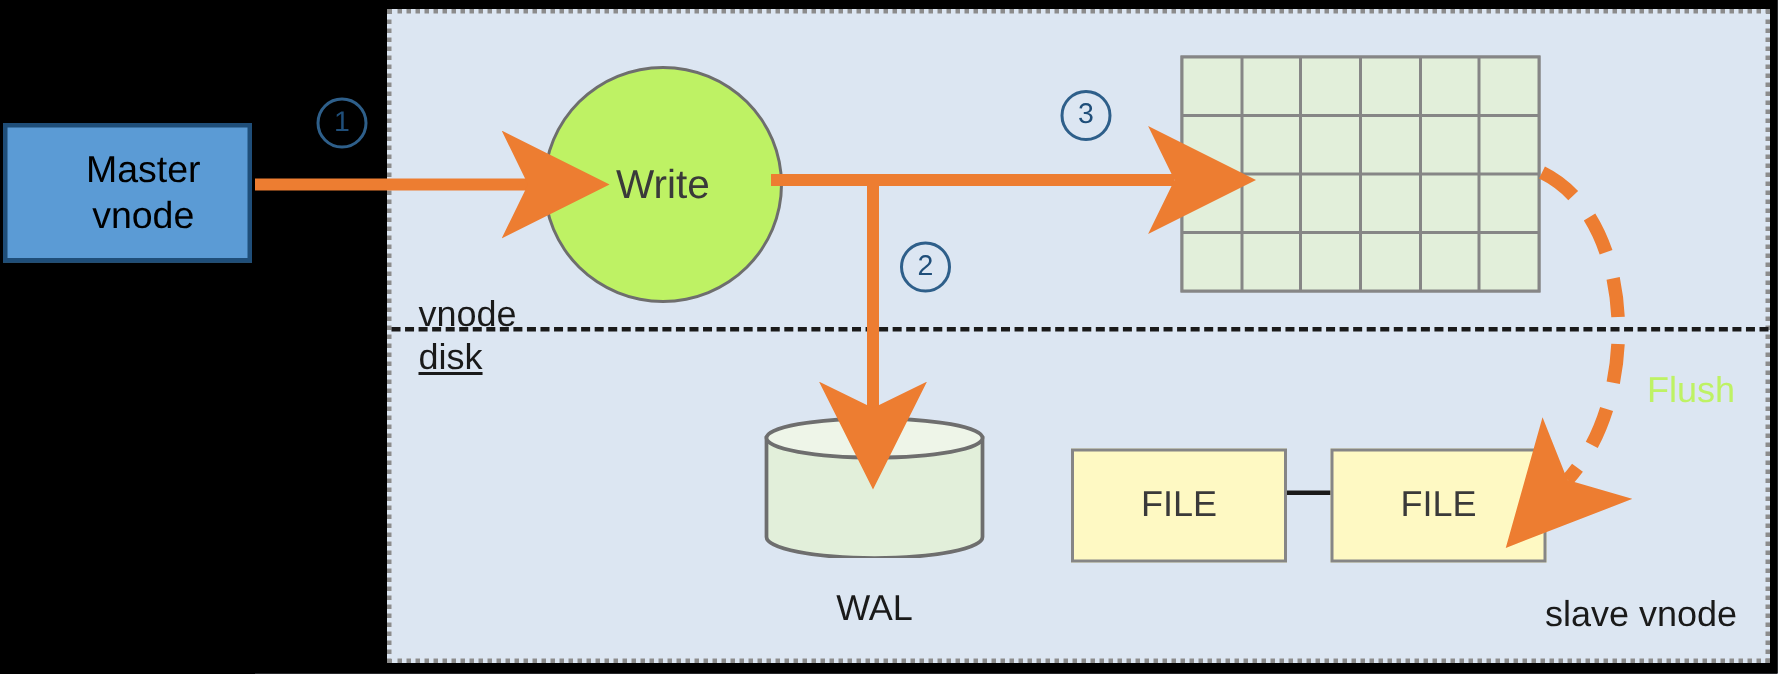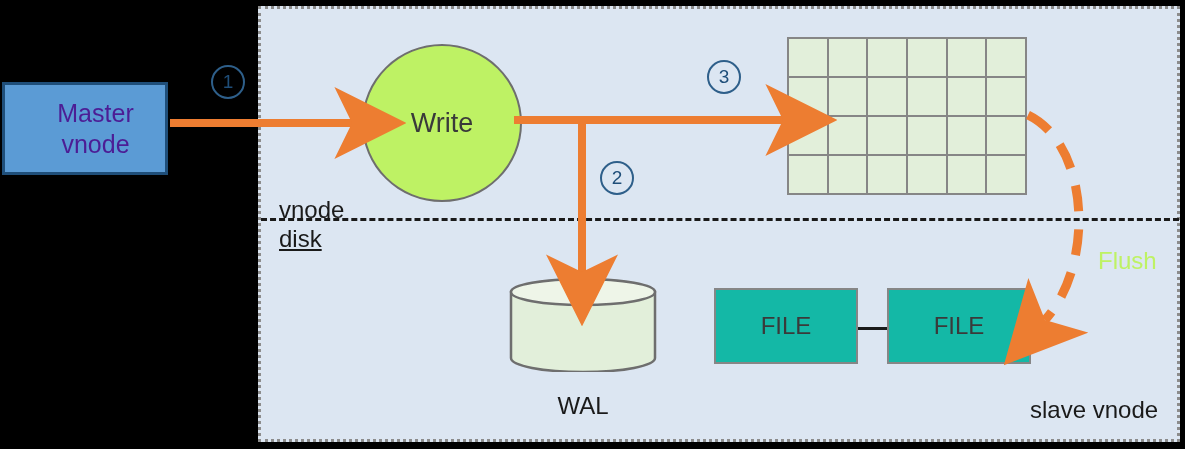--- a/index.html
+++ b/index.html
@@ -20,21 +20,21 @@
     box-sizing:border-box;
   }
   
   #master-vnode{
     position:absolute;
     left:2px;top:82px;
     width:166px;height:93px;
     background:#5b9bd5;
     border:3px solid #1f4e79;
     box-sizing:border-box;
-    color:#4c1d95;
+    color:#000000;
     font-size:25px;
     line-height:31px;
     display:flex;
     flex-direction:column;
     align-items:center;
     justify-content:center;
     text-align:center;
     padding-left:21px;
   }
   
@@ -89,23 +89,23 @@
   #wal-label{
     position:absolute;
     left:509px;top:392px;
     width:148px;
     text-align:center;
     font-size:24px;color:#1a1a1a;
   }
   
   .file-box{
     position:absolute;
-    top:288px;
+    top:299px;
     width:144px;height:76px;
-    background:#14b8a6;
+    background:#fef9c3;
     border:2.5px solid #868686;
     box-sizing:border-box;
     display:flex;align-items:center;justify-content:center;
     font-size:24px;color:#3a3a3a;
   }
   #file-box-1{left:714px;}
   #file-box-2{left:887px;}
   #file-link{
     position:absolute;
     left:858px;top:327px;

